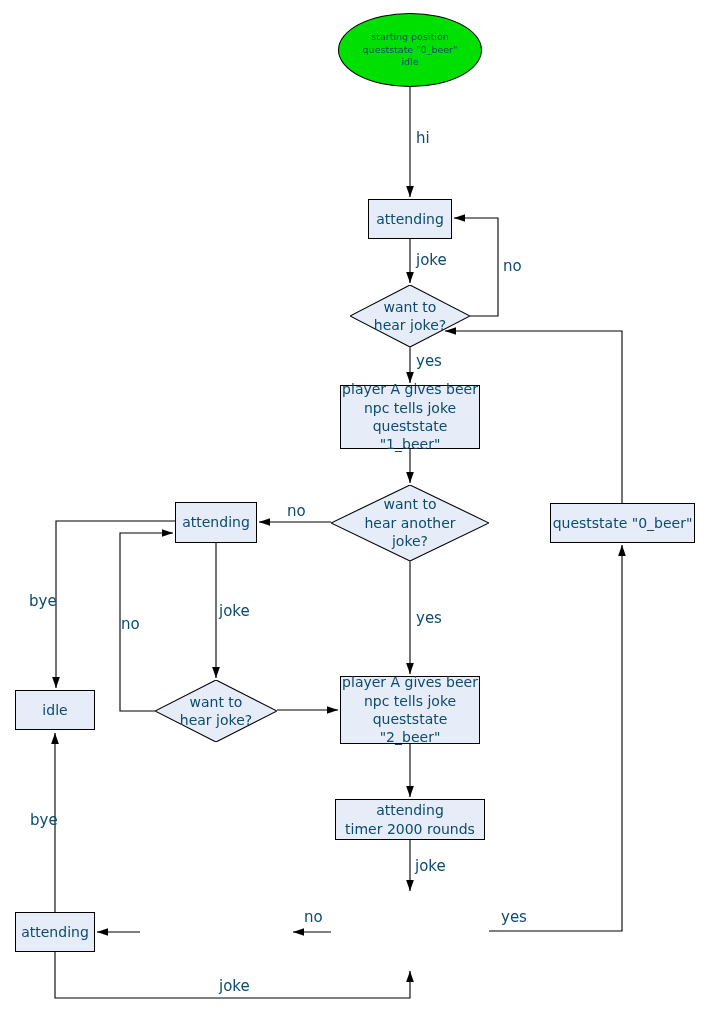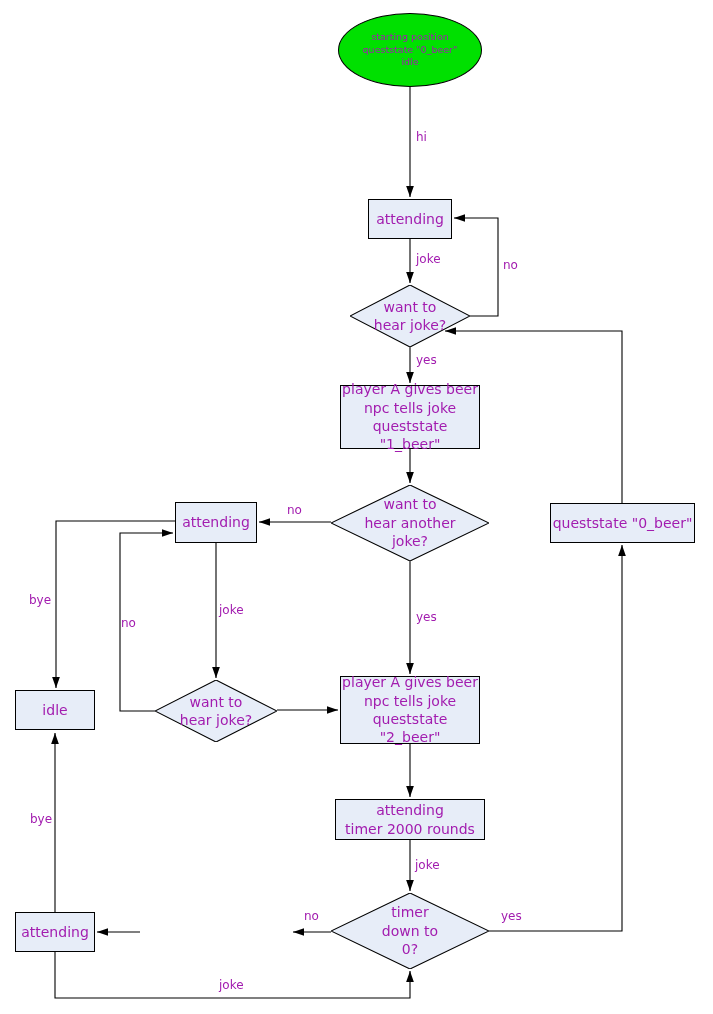--- a/index.html
+++ b/index.html
@@ -1,32 +1,32 @@
 <!DOCTYPE html>
 <html style="--node-fill: #e7edf8; --start-fill: #00e000; --edge: #000000;"><head>
 <meta charset="utf-8">
 <style>
   html,body { margin:0; padding:0; background:#ffffff; }
   .canvas {
     position:relative; width:713px; height:1014px; background:#ffffff;
-    font-family:"DejaVu Sans", sans-serif; overflow:hidden; color:#a21caf;
+    font-family:"DejaVu Sans", sans-serif; overflow:hidden; color:#0c4a6e;
   }
   .edges { position:absolute; left:0; top:0; width:713px; height:1014px; }
   .edges polyline { fill:none; stroke:var(--edge,#000); stroke-width:1.1; }
   .node {
     position:absolute; display:flex; align-items:center; justify-content:center;
     text-align:center; font-size:14px; line-height:1.32; white-space:pre-line;
   }
   .box { background:var(--node-fill,#e7edf8); border:1px solid var(--edge,#000); box-sizing:border-box; }
   .ellipse { background:var(--start-fill,#00e000); border:1px solid var(--edge,#000); border-radius:50%; box-sizing:border-box; font-size:9.5px; }
   .diamond { background:transparent; }
   .diamond svg { position:absolute; left:0; top:0; width:100%; height:100%; }
   .diamond polygon { fill:var(--node-fill,#e7edf8); stroke:var(--edge,#000); stroke-width:1.1; }
   .nlabel { position:relative; z-index:1; }
-  .elabel { position:absolute; font-size:12px; line-height:1; }
+  .elabel { position:absolute; font-size:15px; line-height:1; }
 </style>
 </head>
 <body>
 
 <div class="canvas">
 
   <svg class="edges" width="713" height="1014" viewBox="0 0 713 1014">
     <defs>
       <marker id="arrow" viewBox="0 0 10 7" refX="10" refY="3.5" markerWidth="10" markerHeight="7" orient="auto">
         <path d="M0,0 L10,3.5 L0,7 z" fill="#000"></path>
@@ -110,28 +110,20 @@
     <span class="nlabel">player A gives beer
 npc tells joke
 queststate "2_beer"</span>
   </div>
 
   <div class="node box" style="left:335px;top:799px;width:150px;height:41px">
     <span class="nlabel">attending
 timer 2000 rounds</span>
   </div>
 
-  <div class="node diamond" style="left:331px;top:893px;width:158px;height:76px">
-    <svg viewBox="0 0 100 100" preserveAspectRatio="none">
-        <polygon points="50,0 100,50 50,100 0,50" vector-effect="non-scaling-stroke"></polygon>
-      </svg>
-    <span class="nlabel">timer
-down to
-0?</span>
-  </div>
 
 
   <div class="node box" style="left:15px;top:912px;width:80px;height:40px">
     <span class="nlabel">attending</span>
   </div>
 
   <span class="elabel" style="left:416px;top:131px">hi</span>
   <span class="elabel" style="left:416px;top:253px">joke</span>
   <span class="elabel" style="left:503px;top:259px">no</span>
   <span class="elabel" style="left:416px;top:354px">yes</span>

